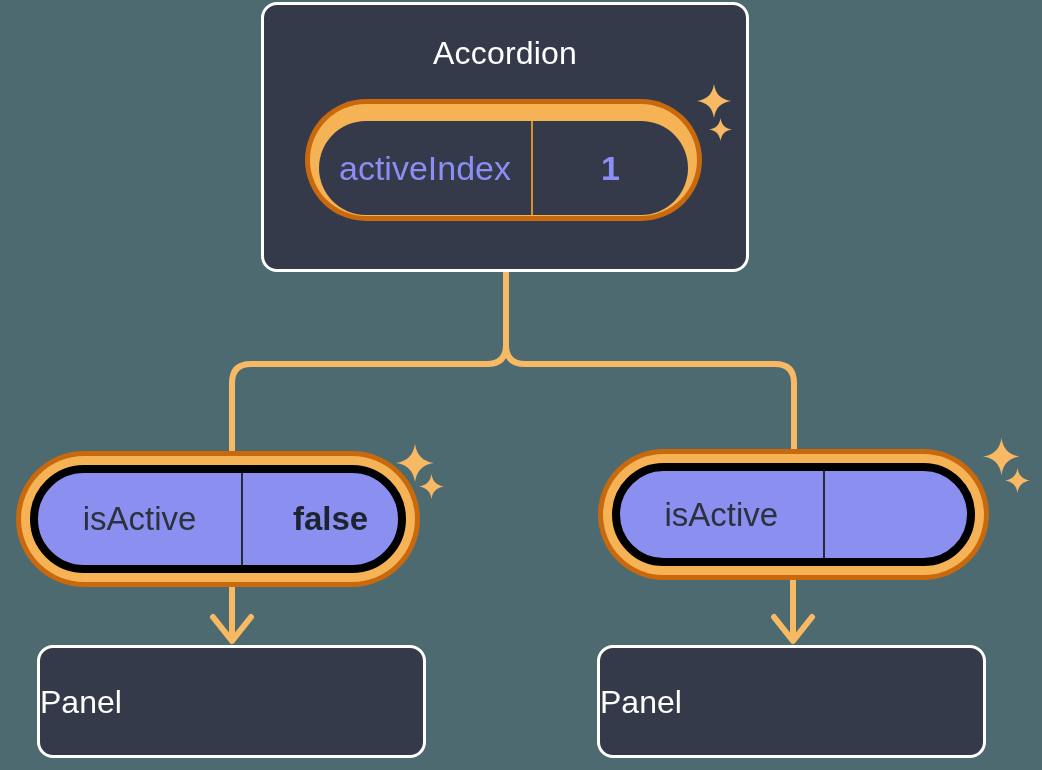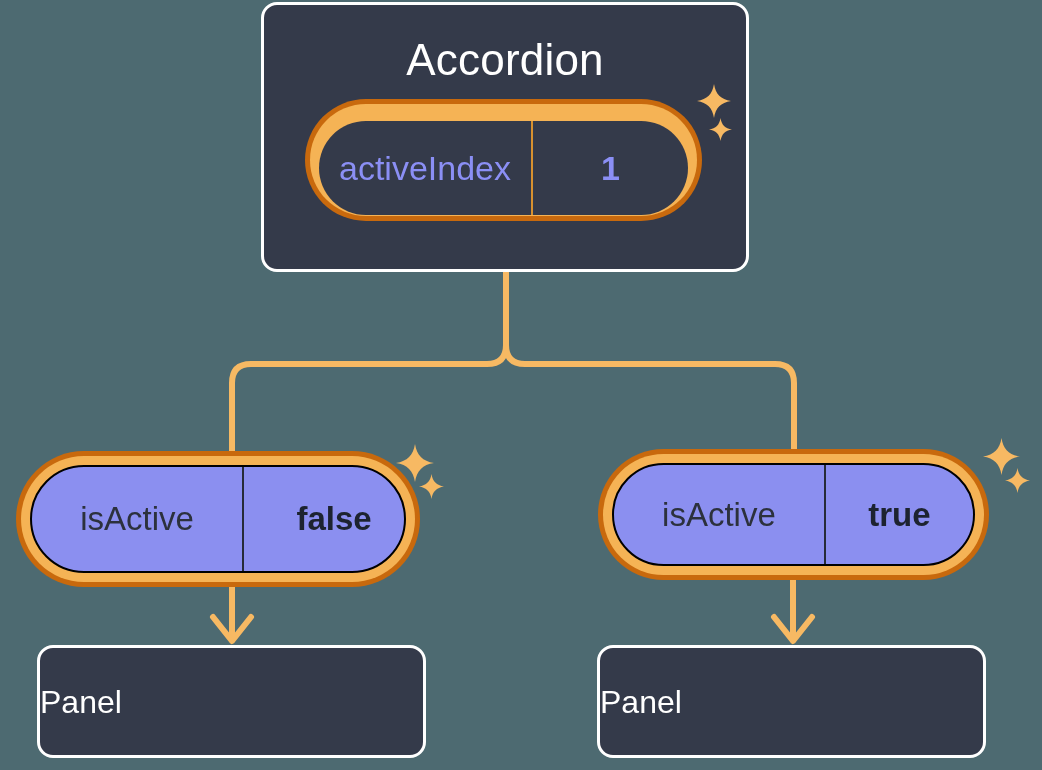--- a/index.html
+++ b/index.html
@@ -43,21 +43,21 @@
     color: #ffffff;
     letter-spacing: 0.2px;
   }
 
   #accordion-box {
     left: 261px; top: 2px;
     width: 488px; height: 270px;
   }
   #accordion-title {
     top: 30px;
-    font-size: 44px;
+    font-size: 32px;
   }
 
   .panel-box {
     position: absolute;
     width: 389px; height: 113px;
     top: 645px;
   }
   #panel-left-box  { left: 37px; }
   #panel-right-box { left: 597px; }
   .panel-title {
@@ -114,21 +114,21 @@
   #accordion-pill .pill-val {
     flex: 1 1 auto;
     color: #8b8ff5;
     font-size: 34px;
     font-weight: bold;
   }
 
   
   .pill-purple .pill-inner {
     background: #8b8ff0;
-    border: 2px solid #000000;
+    border: 8px solid #000000;
   }
   .pill-purple .pill-key {
     color: #2c313d;
     font-size: 33px;
     border-right: 2px solid #262b38;
   }
   .pill-purple .pill-val {
     color: #1d2330;
     font-size: 33px;
     font-weight: bold;
@@ -212,21 +212,20 @@
   <div class="sparkle" style="left:419px; top:474px;">
     <svg width="25" height="25" viewBox="0 0 25 25">
       <path d="M12.5 0 C13.7 7.5 17.5 11.3 25 12.5 C17.5 13.7 13.7 17.5 12.5 25 C11.3 17.5 7.5 13.7 0 12.5 C7.5 11.3 11.3 7.5 12.5 0 Z" fill="#f7b963"></path>
     </svg>
   </div>
 
   <div id="pill-right" class="pill-outer pill-purple">
     <div class="pill-mid">
       <div class="pill-inner">
         <div class="pill-key">isActive</div>
-        <div class="pill-val">true</div>
       </div>
     </div>
   </div>
   <div class="sparkle" style="left:983px; top:438px;">
     <svg width="37" height="37" viewBox="0 0 37 37">
       <path d="M18.5 0 C20.2 11.1 25.9 16.8 37 18.5 C25.9 20.2 20.2 25.9 18.5 37 C16.8 25.9 11.1 20.2 0 18.5 C11.1 16.8 16.8 11.1 18.5 0 Z" fill="#f7b963"></path>
     </svg>
   </div>
   <div class="sparkle" style="left:1005px; top:468px;">
     <svg width="25" height="25" viewBox="0 0 25 25">

